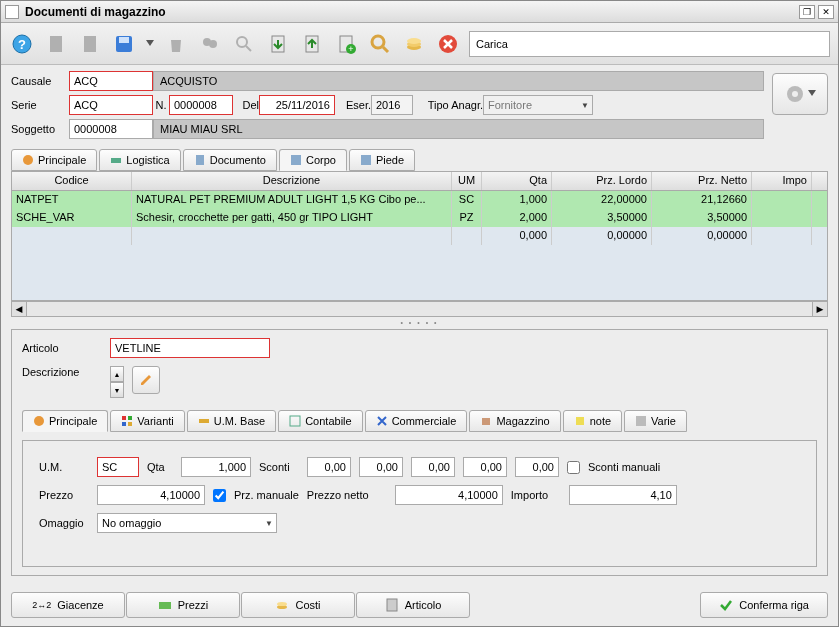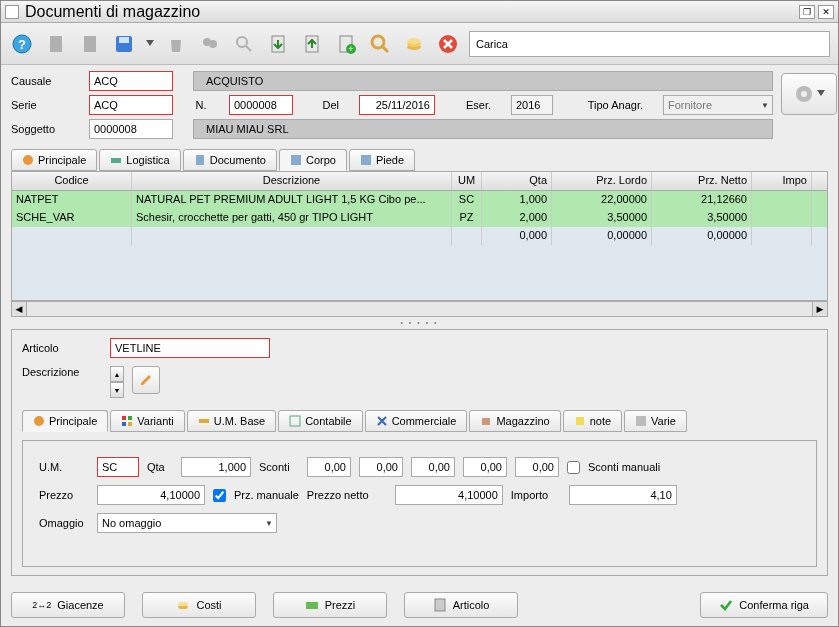--- a/index.html
+++ b/index.html
@@ -1,32 +1,32 @@
 <!DOCTYPE html>
 <html><head>
 <meta charset="utf-8">
 <style>
 * { box-sizing: border-box; margin: 0; padding: 0; }
 body { font-family: Arial, sans-serif; font-size: 11px; background: #e8e8e8; width: 839px; height: 627px; overflow: hidden; }
 .window { width: 839px; height: 627px; background: #ededed; border: 1px solid #888; display: flex; flex-direction: column; }
 .titlebar { background: linear-gradient(#f5f5f5,#dcdcdc); height: 22px; display: flex; align-items: center; padding: 0 4px; border-bottom: 1px solid #aaa; }
 .titlebar .t-icon { width: 14px; height: 14px; background: #fff; border: 1px solid #999; margin-right: 6px; }
-.titlebar .t-title { font-weight: normal; font-size: 16px; flex: 1; }
+.titlebar .t-title { font-weight: bold; font-size: 12px; flex: 1; }
 .titlebar .win-btns { display:flex; gap:3px; }
 .titlebar .win-btn { width: 16px; height: 14px; border: 1px solid #999; background:#fff; font-size:9px; display:flex;align-items:center;justify-content:center; cursor:pointer;}
 .toolbar { height: 42px; background: linear-gradient(#f2f2f2,#e0e0e0); border-bottom: 1px solid #bbb; display:flex; align-items:center; padding: 0 8px; gap: 8px; }
 .tb-btn { width: 26px; height: 26px; display:flex; align-items:center; justify-content:center; border-radius:3px; cursor:pointer;}
 .carica-box { flex:1; height:26px; background:#fff; border:1px solid #aaa; display:flex; align-items:center; padding:0 6px; }
 .content { flex:1; padding: 6px 10px 10px 10px; display:flex; flex-direction:column; overflow:hidden; }
-.hdr-row { display:flex; align-items:center; gap:20px; margin-bottom: 4px; }
+.hdr-row { display:flex; align-items:center; gap:0; margin-bottom: 4px; }
 .hdr-label { width: 58px; }
 .txt { height:20px; border:1px solid #aaa; background:#fff; padding:1px 4px; font-size:11px; font-family:inherit; }
 .txt.ro { background:#f3f3f3; }
 .txt.red { border:1px solid #d33; }
-.long-ro { flex:1; height:20px; background:#c6c6c6; border:1px solid #aaa; padding:1px 12px; display:flex; align-items:center; }
+.long-ro { flex:1; height:20px; background:#c6c6c6; border:1px solid #aaa; padding:1px 6px; display:flex; align-items:center; }
 .gear-btn { width:56px; height:42px; border:1px solid #aaa; background:linear-gradient(#fdfdfd,#e6e6e6); border-radius:4px; display:flex; align-items:center; justify-content:center; gap:3px; cursor:pointer;}
 .tabs { display:flex; gap:2px; margin-top:6px; }
 .tab { height:22px; border:1px solid #aaa; background:linear-gradient(#fdfdfd,#e8e8e8); padding:0 10px; display:flex; align-items:center; gap:4px; border-radius:3px 3px 0 0; cursor:pointer; }
 .tab.active { background:#f5f5f5; border-bottom:1px solid #f5f5f5; }
 .grid-wrap { border:1px solid #aaa; background:#fff; height:130px; display:flex; flex-direction:column; }
 .grid-head { display:flex; background:linear-gradient(#f4f4f4,#dedede); border-bottom:1px solid #aaa; }
 .gh, .gc { padding:2px 4px; border-right:1px solid #ccc; height:18px; overflow:hidden; white-space:nowrap; }
 .gh { text-align:center; }
 .grid-body { flex:1; background:#dfe7ef; overflow:hidden;}
 .gr { display:flex; }
@@ -45,21 +45,21 @@
 .spin-btn{height:16px;border:1px solid #aaa;background:linear-gradient(#fff,#ddd);font-size:7px;display:flex;align-items:center;justify-content:center;cursor:pointer;}
 .edit-btn{width:28px;height:28px;border:1px solid #aaa;background:linear-gradient(#fff,#e6e6e6);border-radius:3px;display:flex;align-items:center;justify-content:center;cursor:pointer;}
 .subtabs { display:flex; gap:2px; margin-top:4px; }
 .subpanel { border:1px solid #aaa; background:#ededed; padding:16px; flex:1; }
 .f-row{display:flex;align-items:center;gap:8px;margin-bottom:8px;}
 .f-label{min-width:50px;}
 .num-in{height:20px;border:1px solid #aaa;background:#fff;text-align:right;padding:1px 4px;font-size:11px;font-family:inherit;}
 .chk{width:13px;height:13px;}
 .select-box{height:20px;border:1px solid #aaa;background:#fff;padding:0 18px 0 4px;display:flex;align-items:center;position:relative;cursor:pointer;width:180px;}
 .select-box::after{content:"▼";position:absolute;right:3px;font-size:8px;color:#444;}
-.footer-btns { display:flex; gap:17px; padding:6px 10px 8px 10px; }
+.footer-btns { display:flex; gap:1px; padding:6px 10px 8px 10px; }
 .f-btn { flex:0 0 auto; height:26px; border:1px solid #aaa; background:linear-gradient(#fdfdfd,#e7e7e7); border-radius:3px; padding:0 18px; display:flex; align-items:center; gap:6px; cursor:pointer; }
 .f-btn.wide{min-width:114px;justify-content:center;}
 .spacer{flex:1;}
 svg{display:block;}
 </style>
 </head>
 <body>
 
 <div class="window">
 
@@ -389,30 +389,30 @@
     </div>
   </div>
 
   <div class="footer-btns">
     <div class="f-btn wide">
         <span style="font-size:9px;">2↔2</span>
         <span>Giacenze</span>
       </div>
     <div class="f-btn wide">
         <svg width="14" height="14">
+          <rect x="1" y="4" width="12" height="7" fill="#6b5"></rect>
+        </svg>
+        <span>Prezzi</span>
+      </div>
+    <div class="f-btn wide">
+        <svg width="14" height="14">
           <ellipse cx="7" cy="9" rx="5" ry="2" fill="#e6b84a"></ellipse>
           <ellipse cx="7" cy="6" rx="5" ry="2" fill="#f9dd8e"></ellipse>
         </svg>
         <span>Costi</span>
-      </div>
-    <div class="f-btn wide">
-        <svg width="14" height="14">
-          <rect x="1" y="4" width="12" height="7" fill="#6b5"></rect>
-        </svg>
-        <span>Prezzi</span>
       </div>
     <div class="f-btn wide">
         <svg width="14" height="14">
           <rect x="2" y="1" width="10" height="12" fill="#ccc" stroke="#888"></rect>
         </svg>
         <span>Articolo</span>
       </div>
     <div class="spacer"></div>
     <div class="f-btn">
         <svg width="14" height="14">

